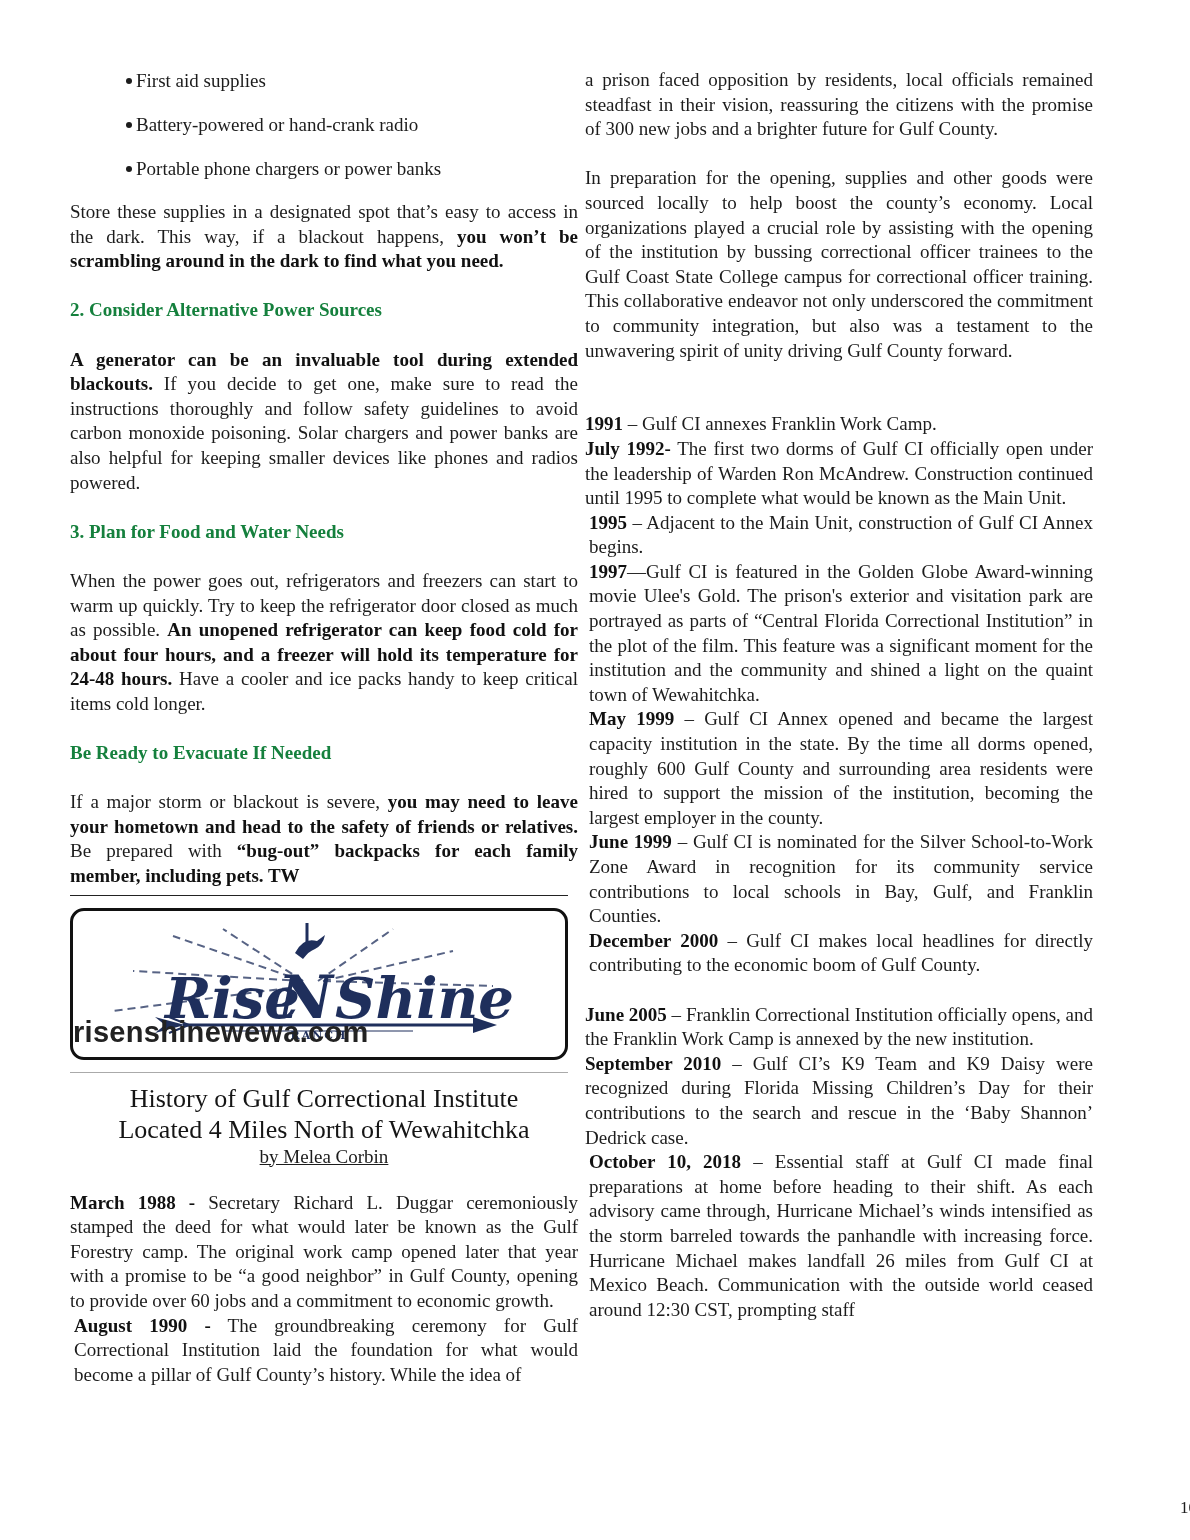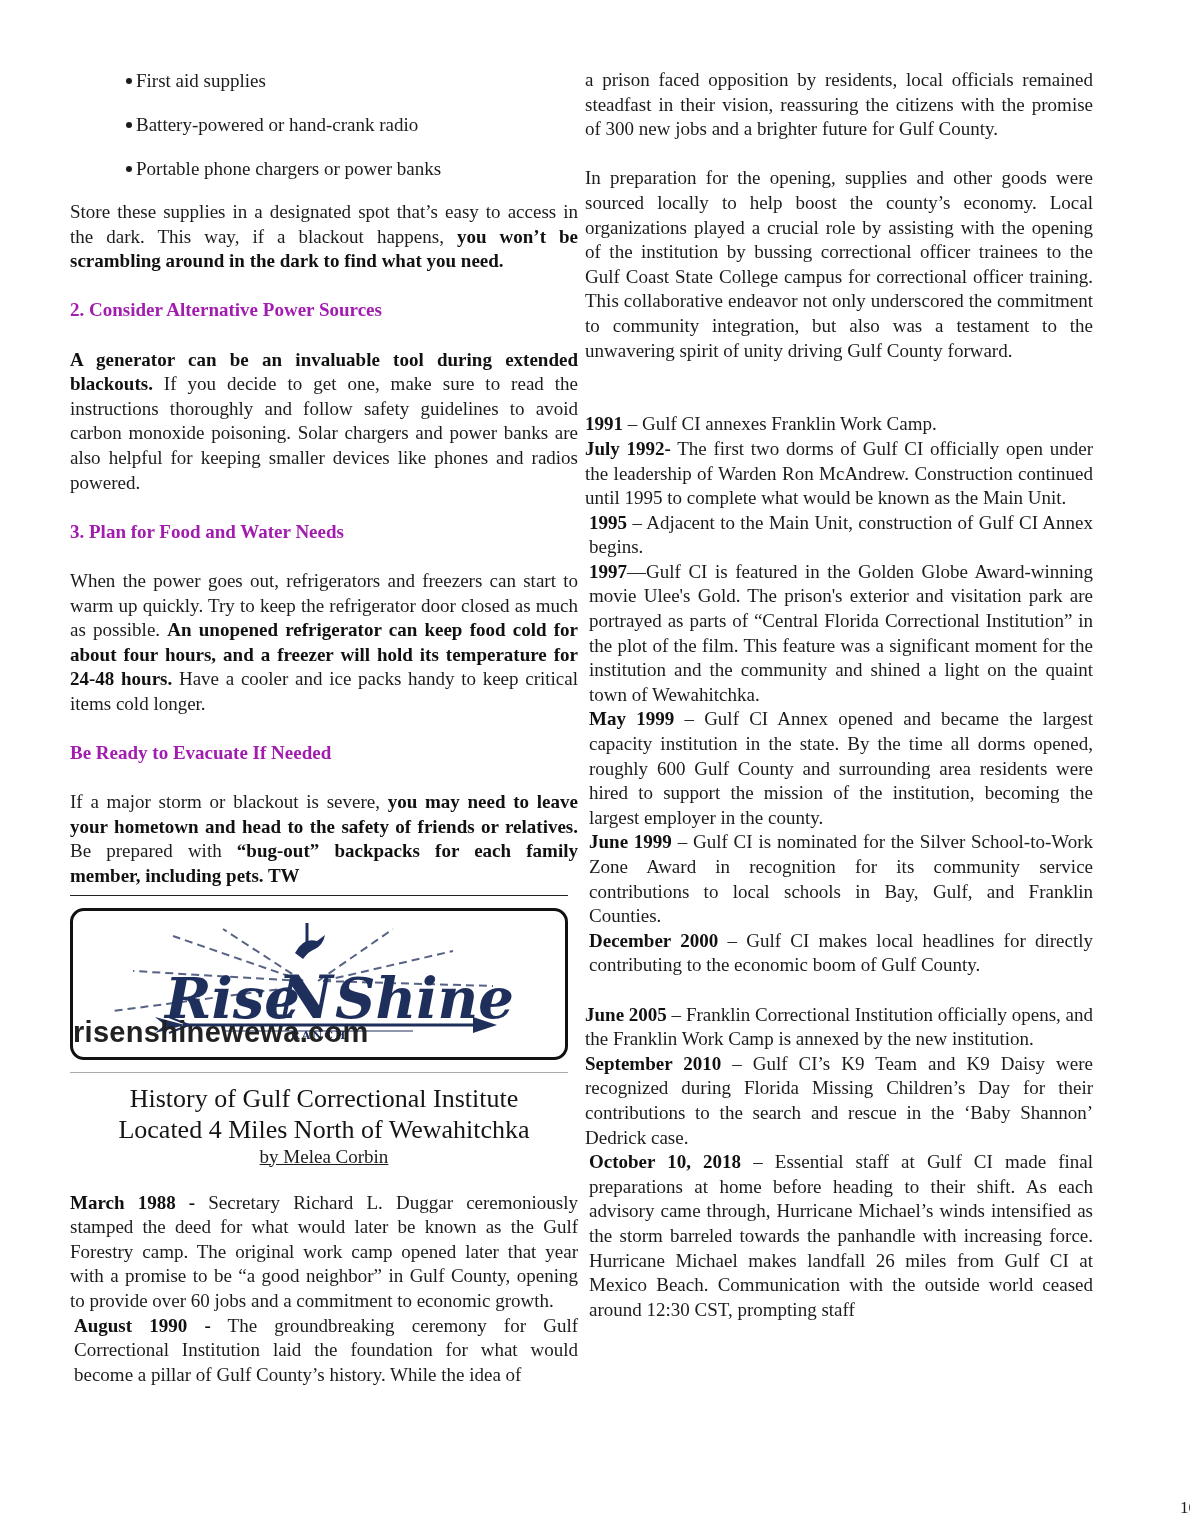--- a/index.html
+++ b/index.html
@@ -9,21 +9,21 @@
   .col-left { left: 70px; }
   .col-right { left: 585px; }
   p { margin: 0; text-align: justify; }
   .gap { height: 24.6px; }
   .bullets { list-style: none; margin: 0 0 0 56px; padding: 0; }
   .bullets li { margin: 0 0 19px 0; line-height: 25px; }
   .bullets li:last-child { }
   .bullet-dot { display: inline-block; width: 6px; height: 6px; background: #1c1c1c; border-radius: 50%;
                 vertical-align: middle; margin-right: 4px; position: relative; top: -2px; }
   b { font-weight: bold; color: #111; }
-  h3 { font-size: 19px; margin: 0; line-height: 24.6px; font-weight: bold; color: #a21caf; }
+  h3 { font-size: 19px; margin: 0; line-height: 24.6px; font-weight: bold; color: #15803d; }
   .rule-dark { border: none; border-top: 1.5px solid #222; width: 498px; margin: 6px 0 12px 0; }
   .rule-light { border: none; border-top: 1px solid #aaa; width: 498px; margin: 12px 0 10px 0; }
   .ad { width: 498px; height: 152px; border: 3px solid #111; border-radius: 14px; box-sizing: border-box;
         position: relative; background: #fff; }
   .ad svg { position: absolute; left: 0; top: 0; }
   .ad-url { position: absolute; left: 0; right: 0; bottom: 12px; text-align: left;
             font-family: "Liberation Sans", "DejaVu Sans", sans-serif; font-weight: bold; font-size: 29px;
             color: #222; letter-spacing: 0.3px; }
   .article-title { text-align: center; font-weight: normal; font-size: 26px; line-height: 31px; margin: 0; color: #151515; }
   .byline { text-align: center; font-size: 19px; line-height: 24px; margin: 0 0 22px 0; text-decoration: underline; }

